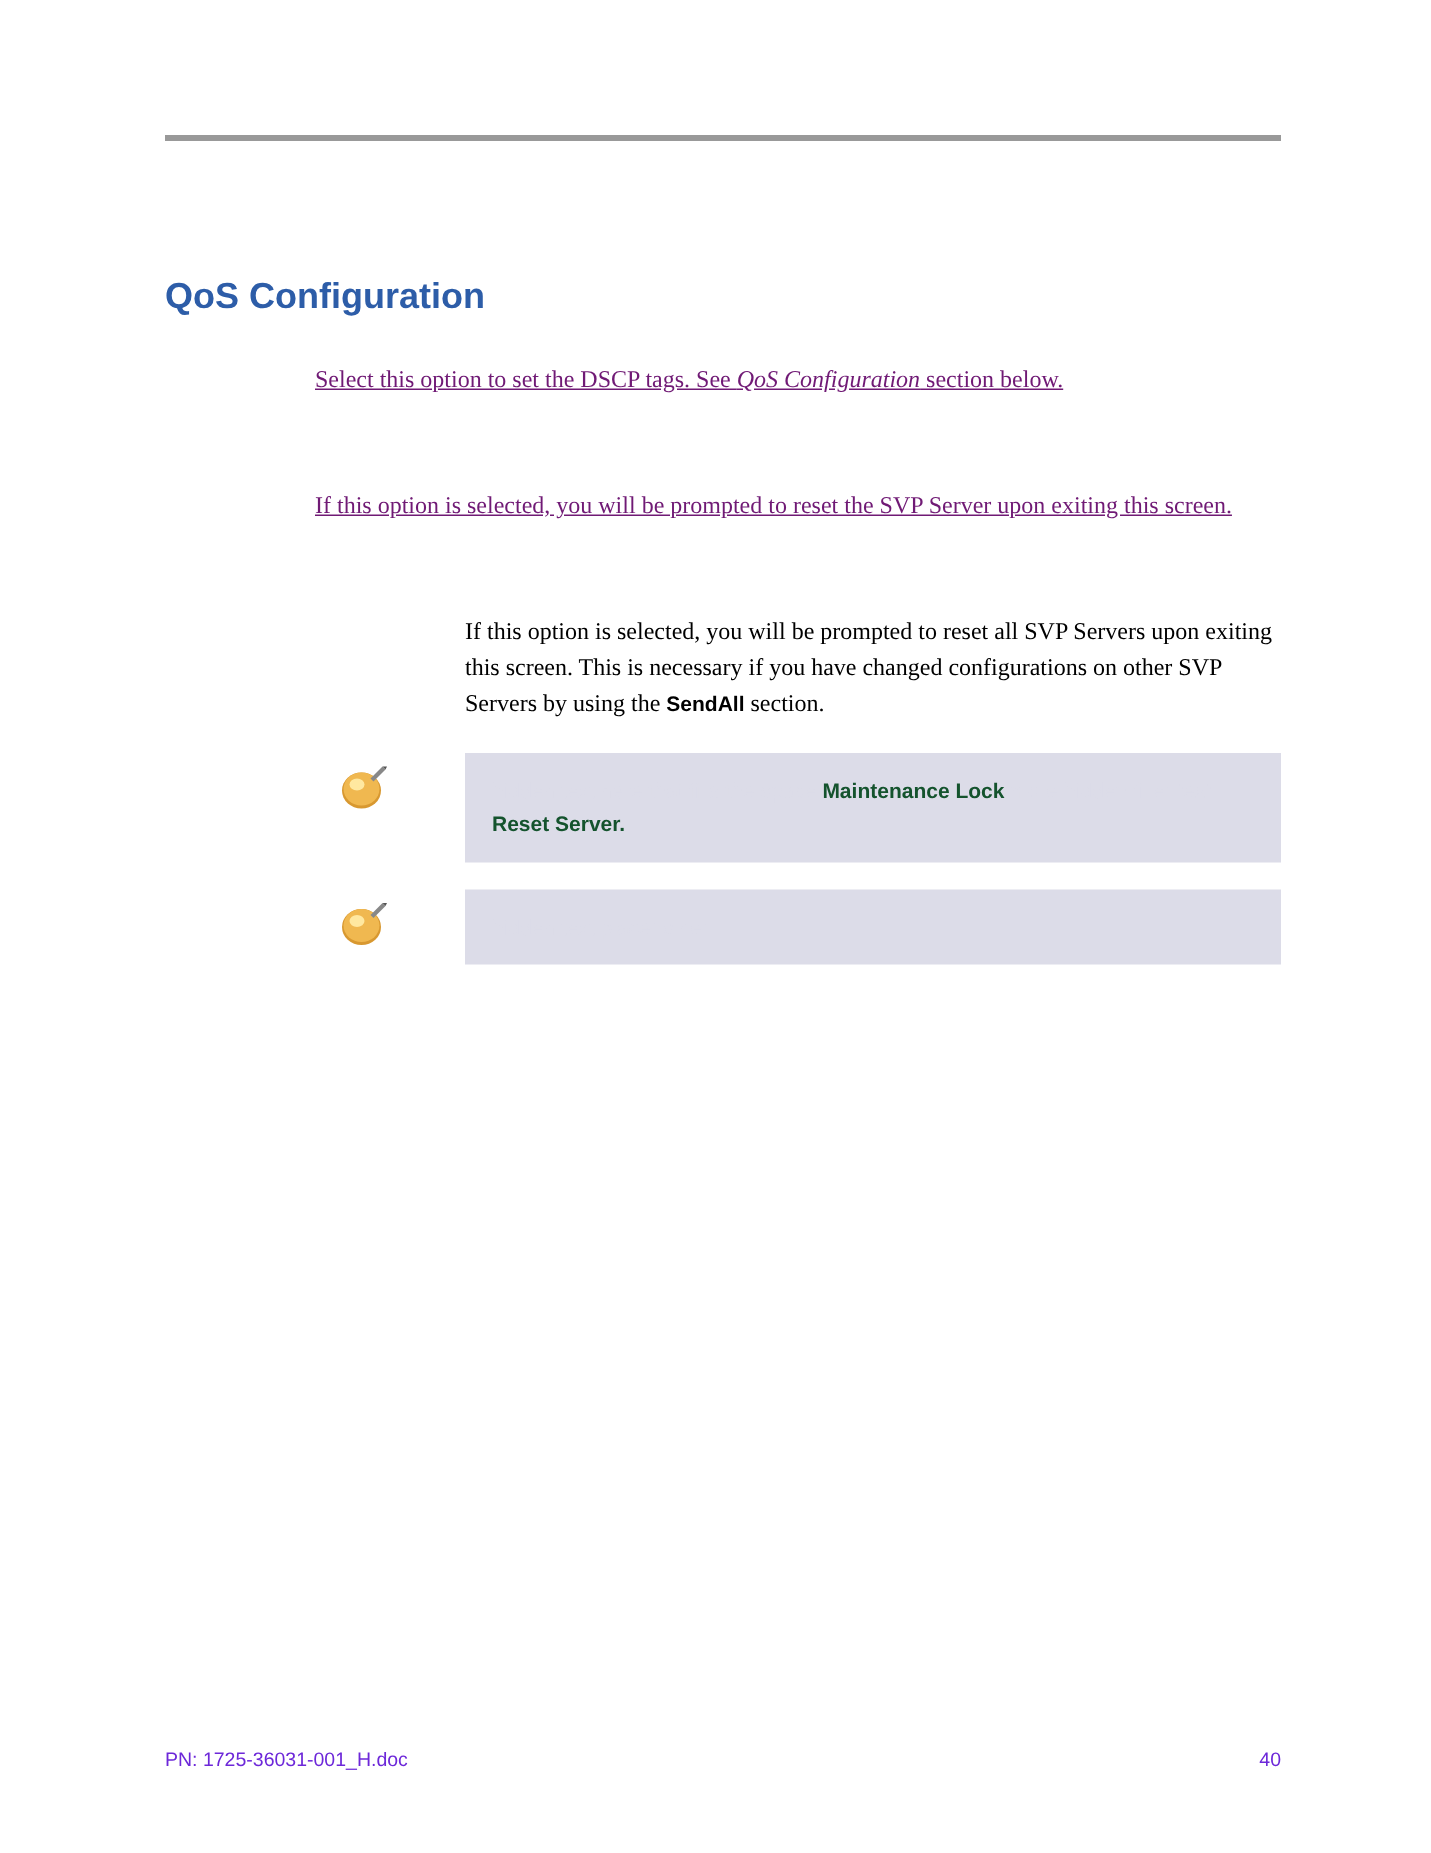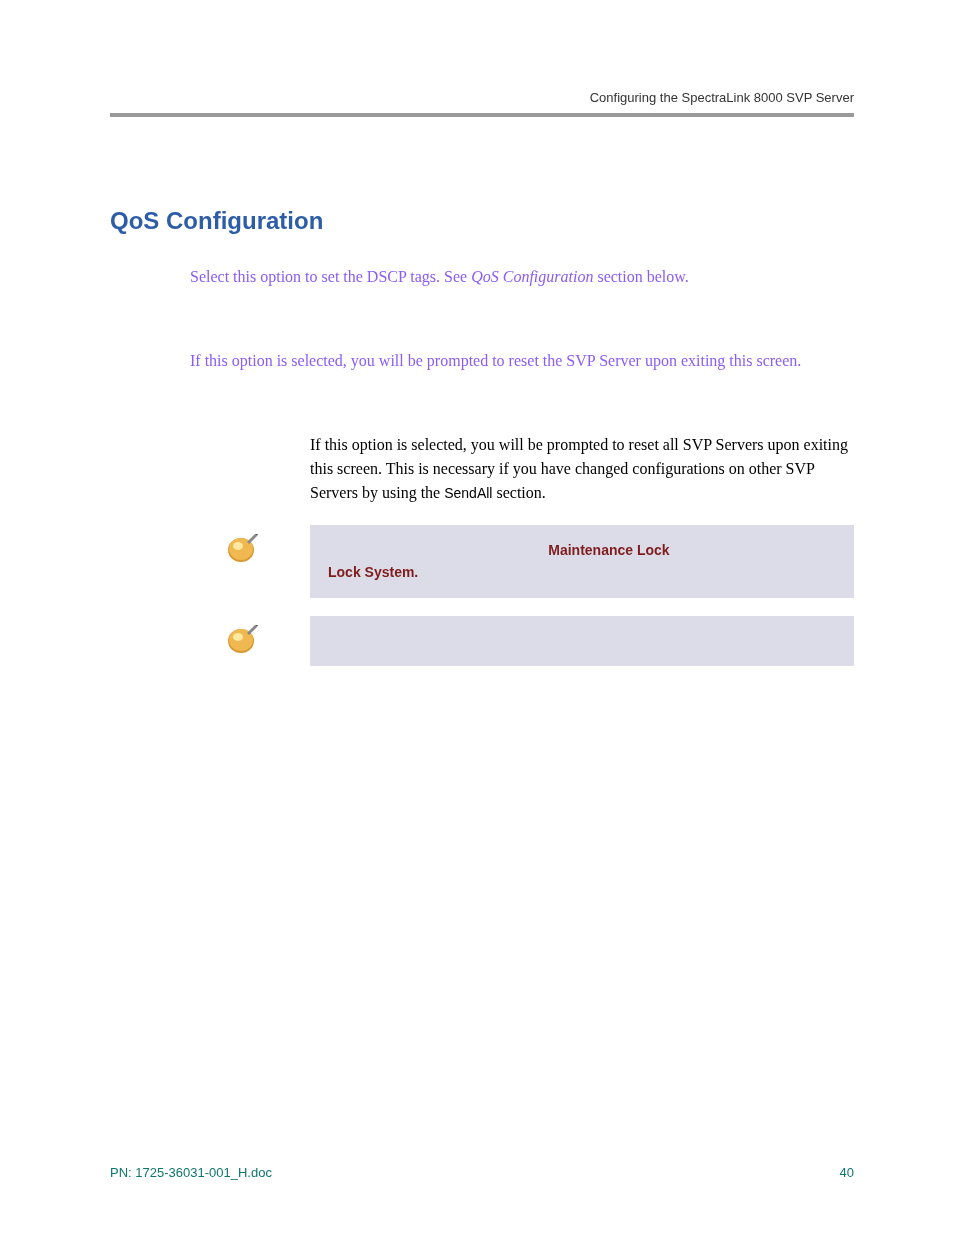--- a/index.html
+++ b/index.html
@@ -30,39 +30,40 @@
       margin-bottom: 90px;
     }
     .section-heading {
       font-family: 'Trebuchet MS', Arial, sans-serif;
       font-size: 24px;
       font-weight: bold;
       color: #2d5da8;
       margin-bottom: 30px;
     }
     .body-text {
-      margin-left: 80px;
+      margin-left: 100px;
       font-size: 16px;
       line-height: 1.5;
-      color: #8b5cf6;
+      color: #701a75;
       margin-bottom: 60px;
+      text-decoration: underline;
     }
     .body-text-tight {
       margin-left: 200px;
       font-size: 16px;
       line-height: 1.5;
       color: #000;
       margin-bottom: 20px;
     }
     .italic {
       font-style: italic;
     }
     .bold-sans {
       font-family: 'Trebuchet MS', Arial, sans-serif;
-      font-weight: normal;
+      font-weight: bold;
       font-size: 14px;
     }
     .note-row {
       display: flex;
       align-items: flex-start;
       margin-bottom: 18px;
     }
     .note-icon-wrap {
       width: 200px;
       padding-left: 115px;
@@ -85,40 +86,39 @@
       flex: 1;
       background: #dcdce8;
       padding: 14px 18px;
       min-height: 50px;
       font-family: 'Trebuchet MS', Arial, sans-serif;
       font-size: 14px;
       line-height: 1.6;
       color: #dcdce8;
     }
     .note-visible-bold {
-      color: #7f1d1d;
+      color: #14532d;
       font-weight: bold;
     }
     .footer {
       position: absolute;
       bottom: 55px;
       left: 110px;
       right: 100px;
       display: flex;
       justify-content: space-between;
       font-family: 'Trebuchet MS', Arial, sans-serif;
       font-size: 13px;
-      color: #0f766e;
+      color: #6d28d9;
     }
   </style>
 </head>
 <body>
 
 <div class="page-content">
-  <div class="header-text">Configuring the SpectraLink 8000 SVP Server</div>
   <hr class="header-rule">
 
   <h2 class="section-heading">QoS Configuration</h2>
   <p class="body-text">
     <span>Select this option to set the DSCP tags. See </span><span class="italic">QoS Configuration</span><span> section below.</span>
   </p>
 
   <p class="body-text">If this option is selected, you will be prompted to reset the SVP Server upon exiting this screen.</p>
 
   <p class="body-text-tight">
@@ -129,21 +129,21 @@
     <div class="note-icon-wrap">
       <svg class="pin-icon-svg" viewBox="0 0 36 36">
         <ellipse cx="16" cy="20" rx="13" ry="12" fill="#d89830"></ellipse>
         <ellipse cx="16" cy="19" rx="12" ry="11" fill="#f0b850"></ellipse>
         <ellipse cx="13" cy="16" rx="5" ry="4" fill="#ffe8a0"></ellipse>
         <path d="M 22 12 L 30 4 L 32 6 L 24 14 Z" fill="#888"></path>
         <path d="M 30 4 L 32 6 L 33 4 Z" fill="#555"></path>
       </svg>
     </div>
     <div class="note-box">
-      hidden text here that fills the space <span class="note-visible-bold">Maintenance Lock</span> more hidden filler text <span class="note-visible-bold">Lock System.</span>
+      hidden text here that fills the space <span class="note-visible-bold">Maintenance Lock</span> more hidden filler text <span class="note-visible-bold">Reset Server.</span>
     </div>
   </div>
 
   <div class="note-row">
     <div class="note-icon-wrap">
       <svg class="pin-icon-svg" viewBox="0 0 36 36">
         <ellipse cx="16" cy="20" rx="13" ry="12" fill="#d89830"></ellipse>
         <ellipse cx="16" cy="19" rx="12" ry="11" fill="#f0b850"></ellipse>
         <ellipse cx="13" cy="16" rx="5" ry="4" fill="#ffe8a0"></ellipse>
         <path d="M 22 12 L 30 4 L 32 6 L 24 14 Z" fill="#888"></path>

